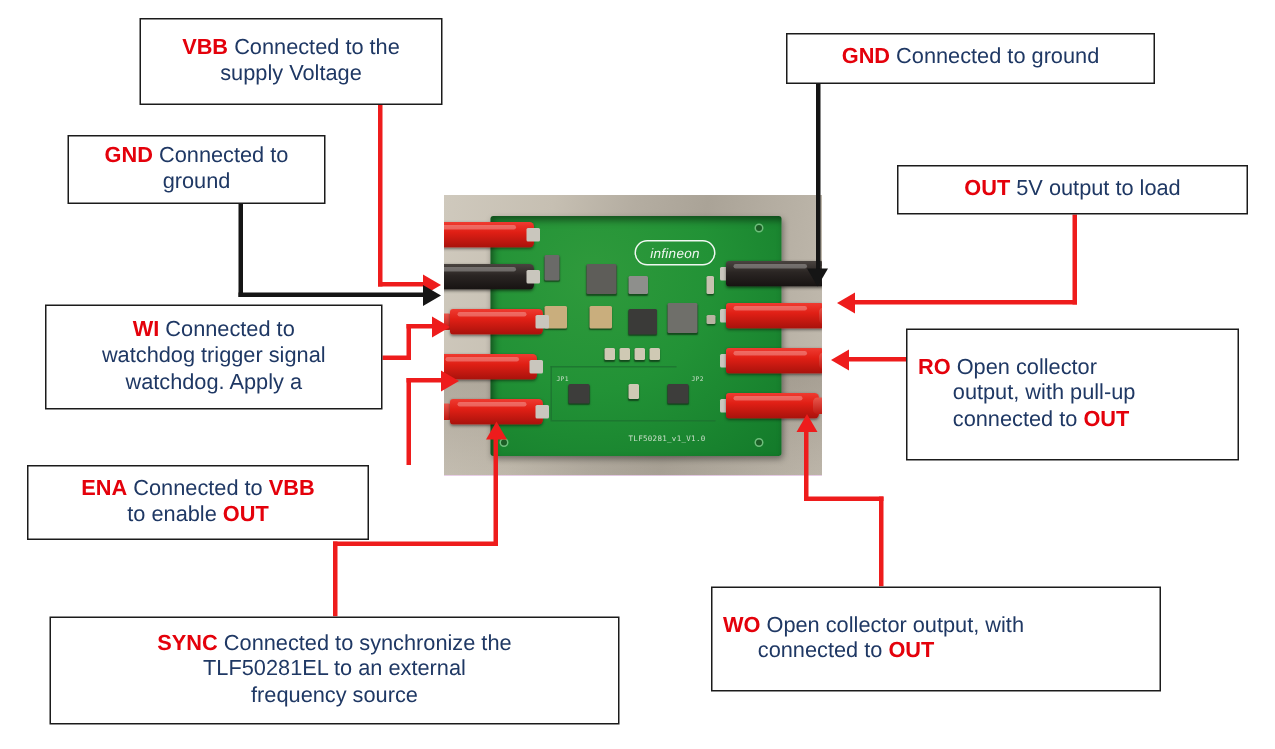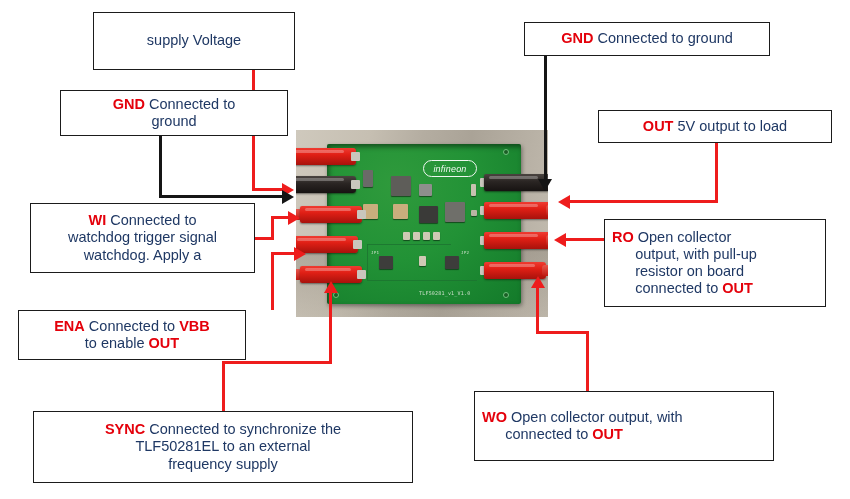--- a/index.html
+++ b/index.html
@@ -307,25 +307,26 @@
   <div class="wire red h" style="left:566px; top:238px; width:38px;"></div>
   <div class="arrow left red" style="left:554px; top:233px;"></div>
 
   <div class="wire red v" style="left:586px; top:331px; height:60px;"></div>
   <div class="wire red h" style="left:536px; top:331px; width:53px;"></div>
   <div class="wire red v" style="left:536px; top:285px; height:48px;"></div>
   <div class="arrow up red" style="left:531px; top:276px;"></div>
 
   <div class="callout" style="left:93px; top:12px; width:202px; height:58px;">
     <div class="txt">
+      <span class="ln"><b class="sig">VBB</b><span> Connected to the</span></span>
       <span class="ln">supply Voltage</span>
     </div>
   </div>
 
-  <div class="callout" style="left:60px; top:90px; width:228px; height:46px;">
+  <div class="callout" style="left:45px; top:90px; width:172px; height:46px;">
     <div class="txt">
       <span class="ln"><b class="sig">GND</b><span> Connected to</span></span>
       <span class="ln">ground</span>
     </div>
   </div>
 
   <div class="callout" style="left:524px; top:22px; width:246px; height:34px;">
     <div class="txt">
       <span class="ln"><b class="sig">GND</b><span> Connected to ground</span></span>
     </div>
@@ -349,33 +350,32 @@
     <div class="txt">
       <span class="ln"><b class="sig">ENA</b><span> Connected to </span><b class="sig">VBB</b></span>
       <span class="ln"><span>to enable </span><b class="sig">OUT</b></span>
     </div>
   </div>
 
   <div class="callout left-align" style="left:604px; top:219px; width:222px; height:88px;">
     <div class="txt">
       <span class="ln"><b class="sig">RO</b><span> Open collector</span></span>
       <span class="ln ind">output, with pull-up</span>
-      <span class="ln ind">resistor on board</span>
       <span class="ln ind"><span>connected to </span><b class="sig">OUT</b></span>
     </div>
   </div>
 
   <div class="callout left-align" style="left:474px; top:391px; width:300px; height:70px;">
     <div class="txt">
       <span class="ln"><b class="sig">WO</b><span> Open collector output, with</span></span>
       <span class="ln ind"><span>connected to </span><b class="sig">OUT</b></span>
     </div>
   </div>
 
   <div class="callout" style="left:33px; top:411px; width:380px; height:72px;">
     <div class="txt">
       <span class="ln"><b class="sig">SYNC</b><span> Connected to synchronize the</span></span>
       <span class="ln">TLF50281EL to an external</span>
-      <span class="ln">frequency supply</span>
+      <span class="ln">frequency source</span>
     </div>
   </div>
 
 </div>
 
 </body></html>

